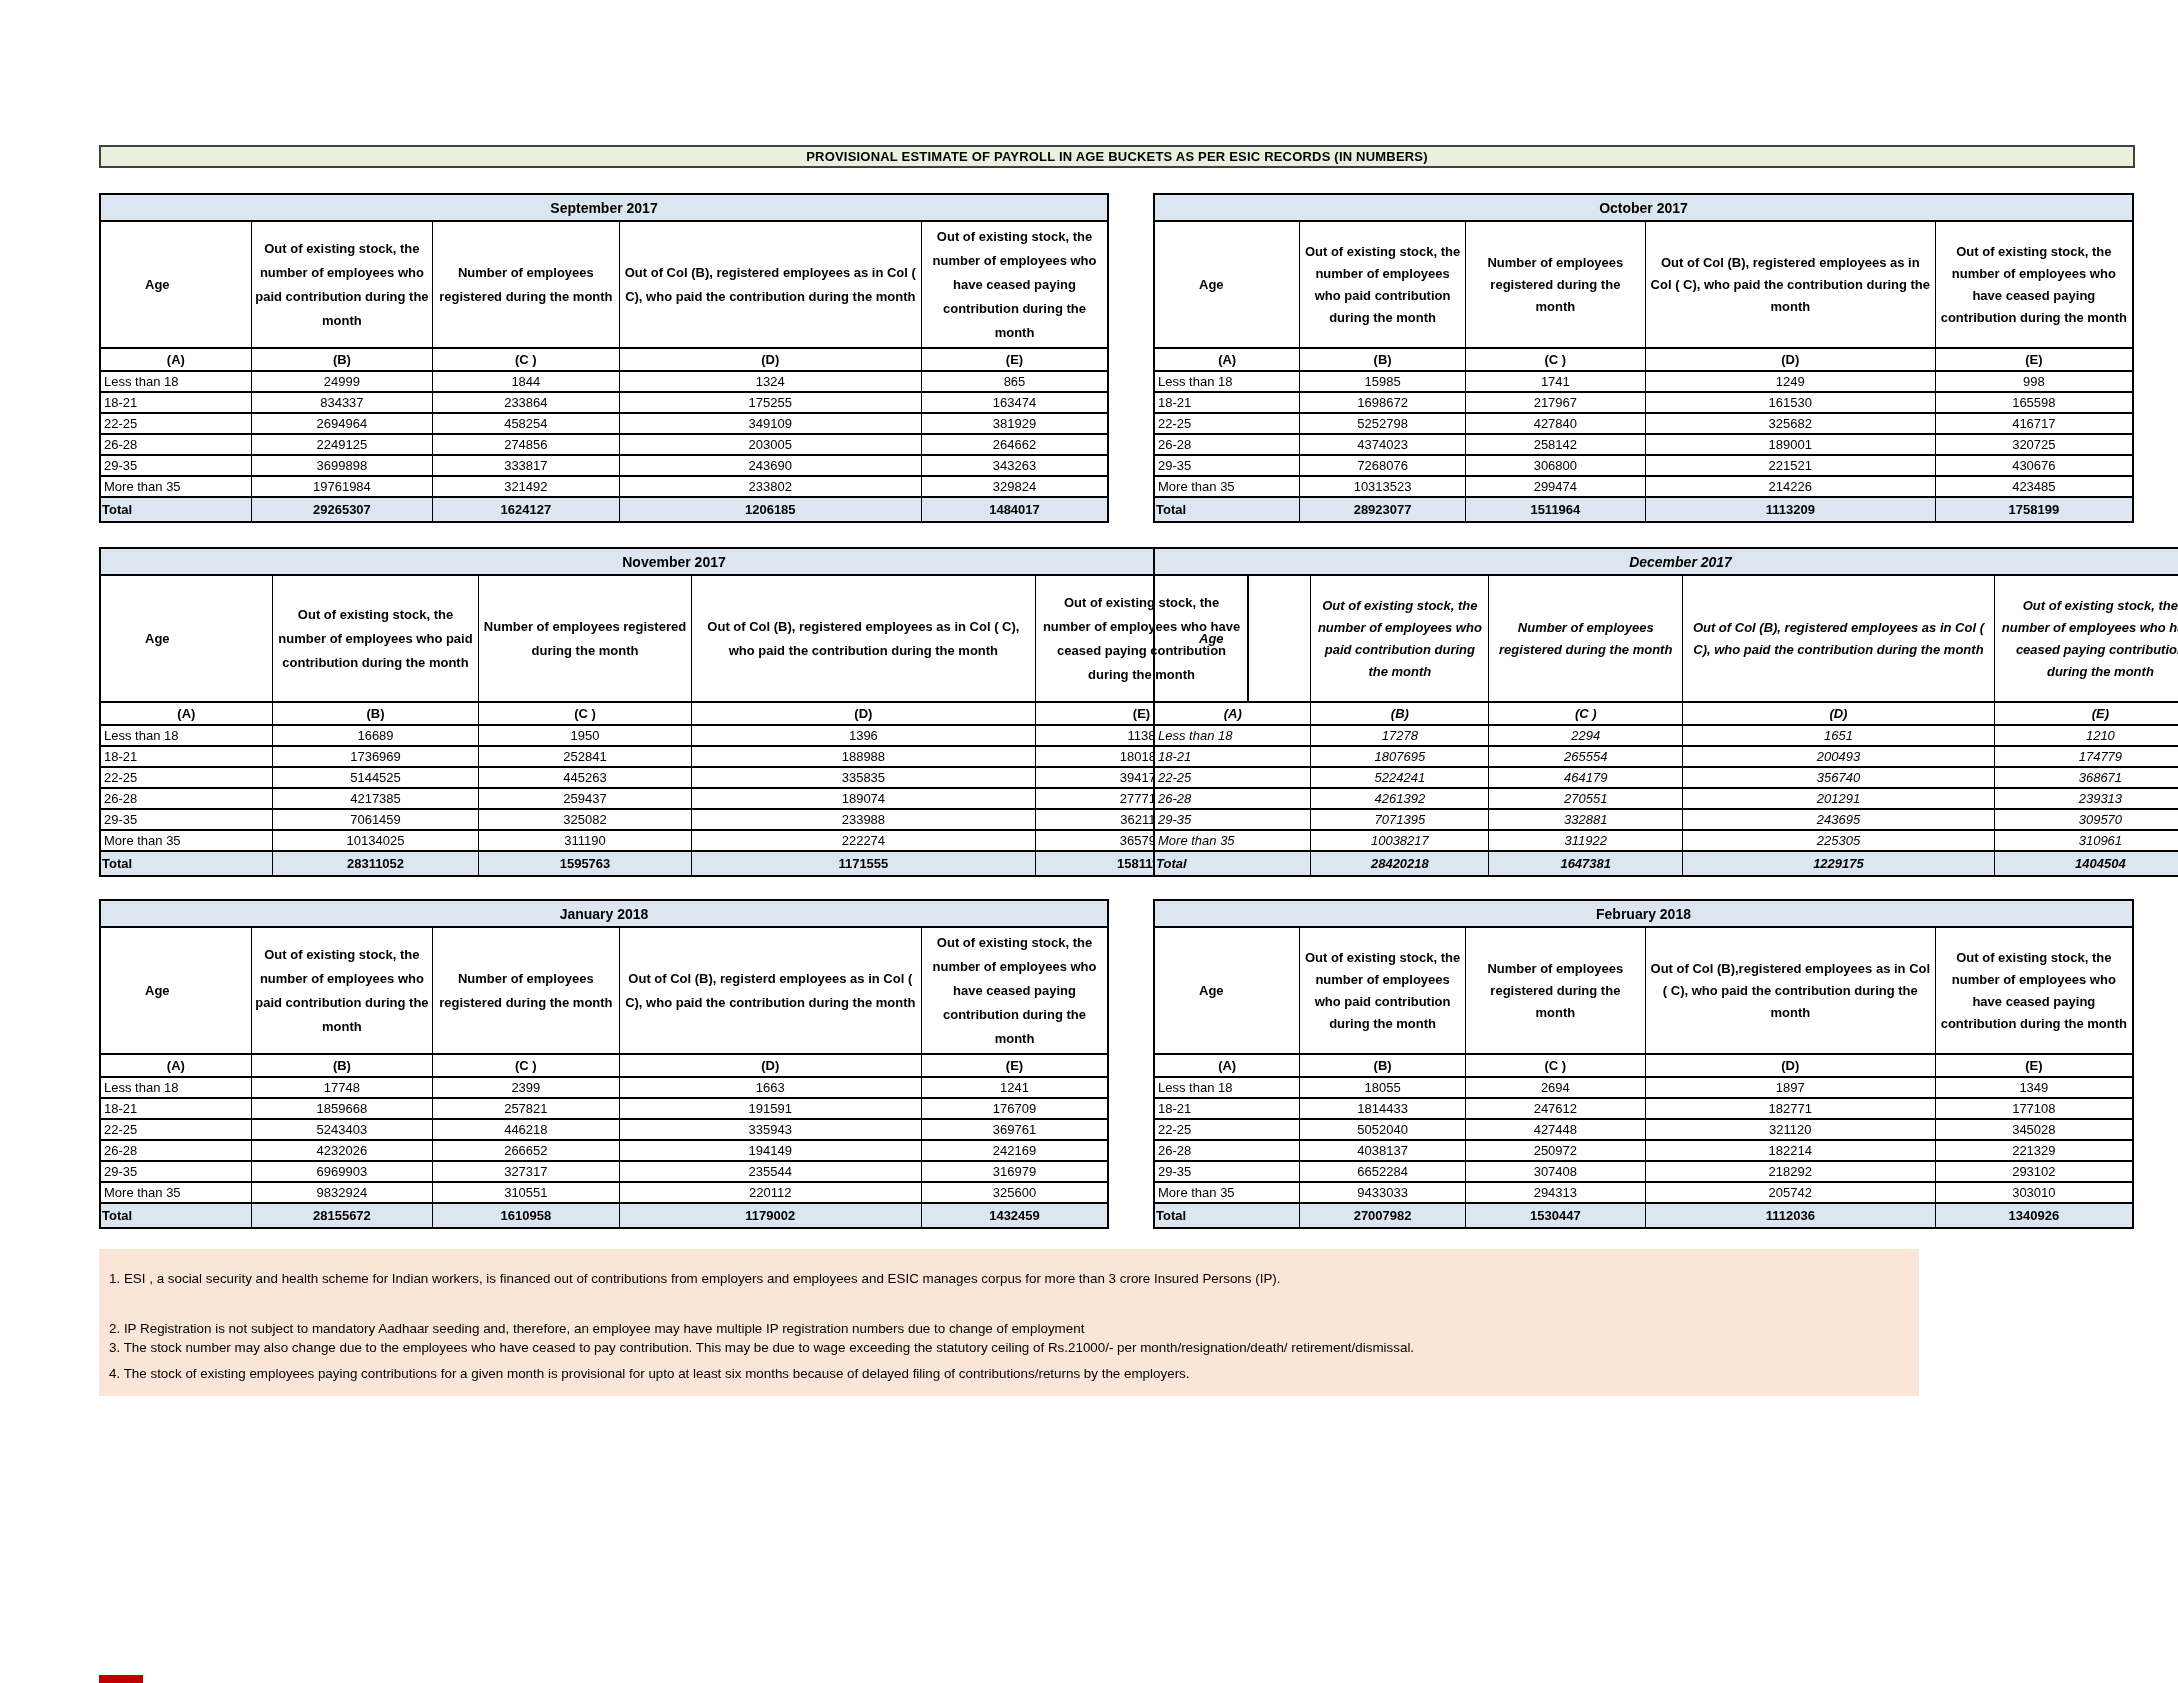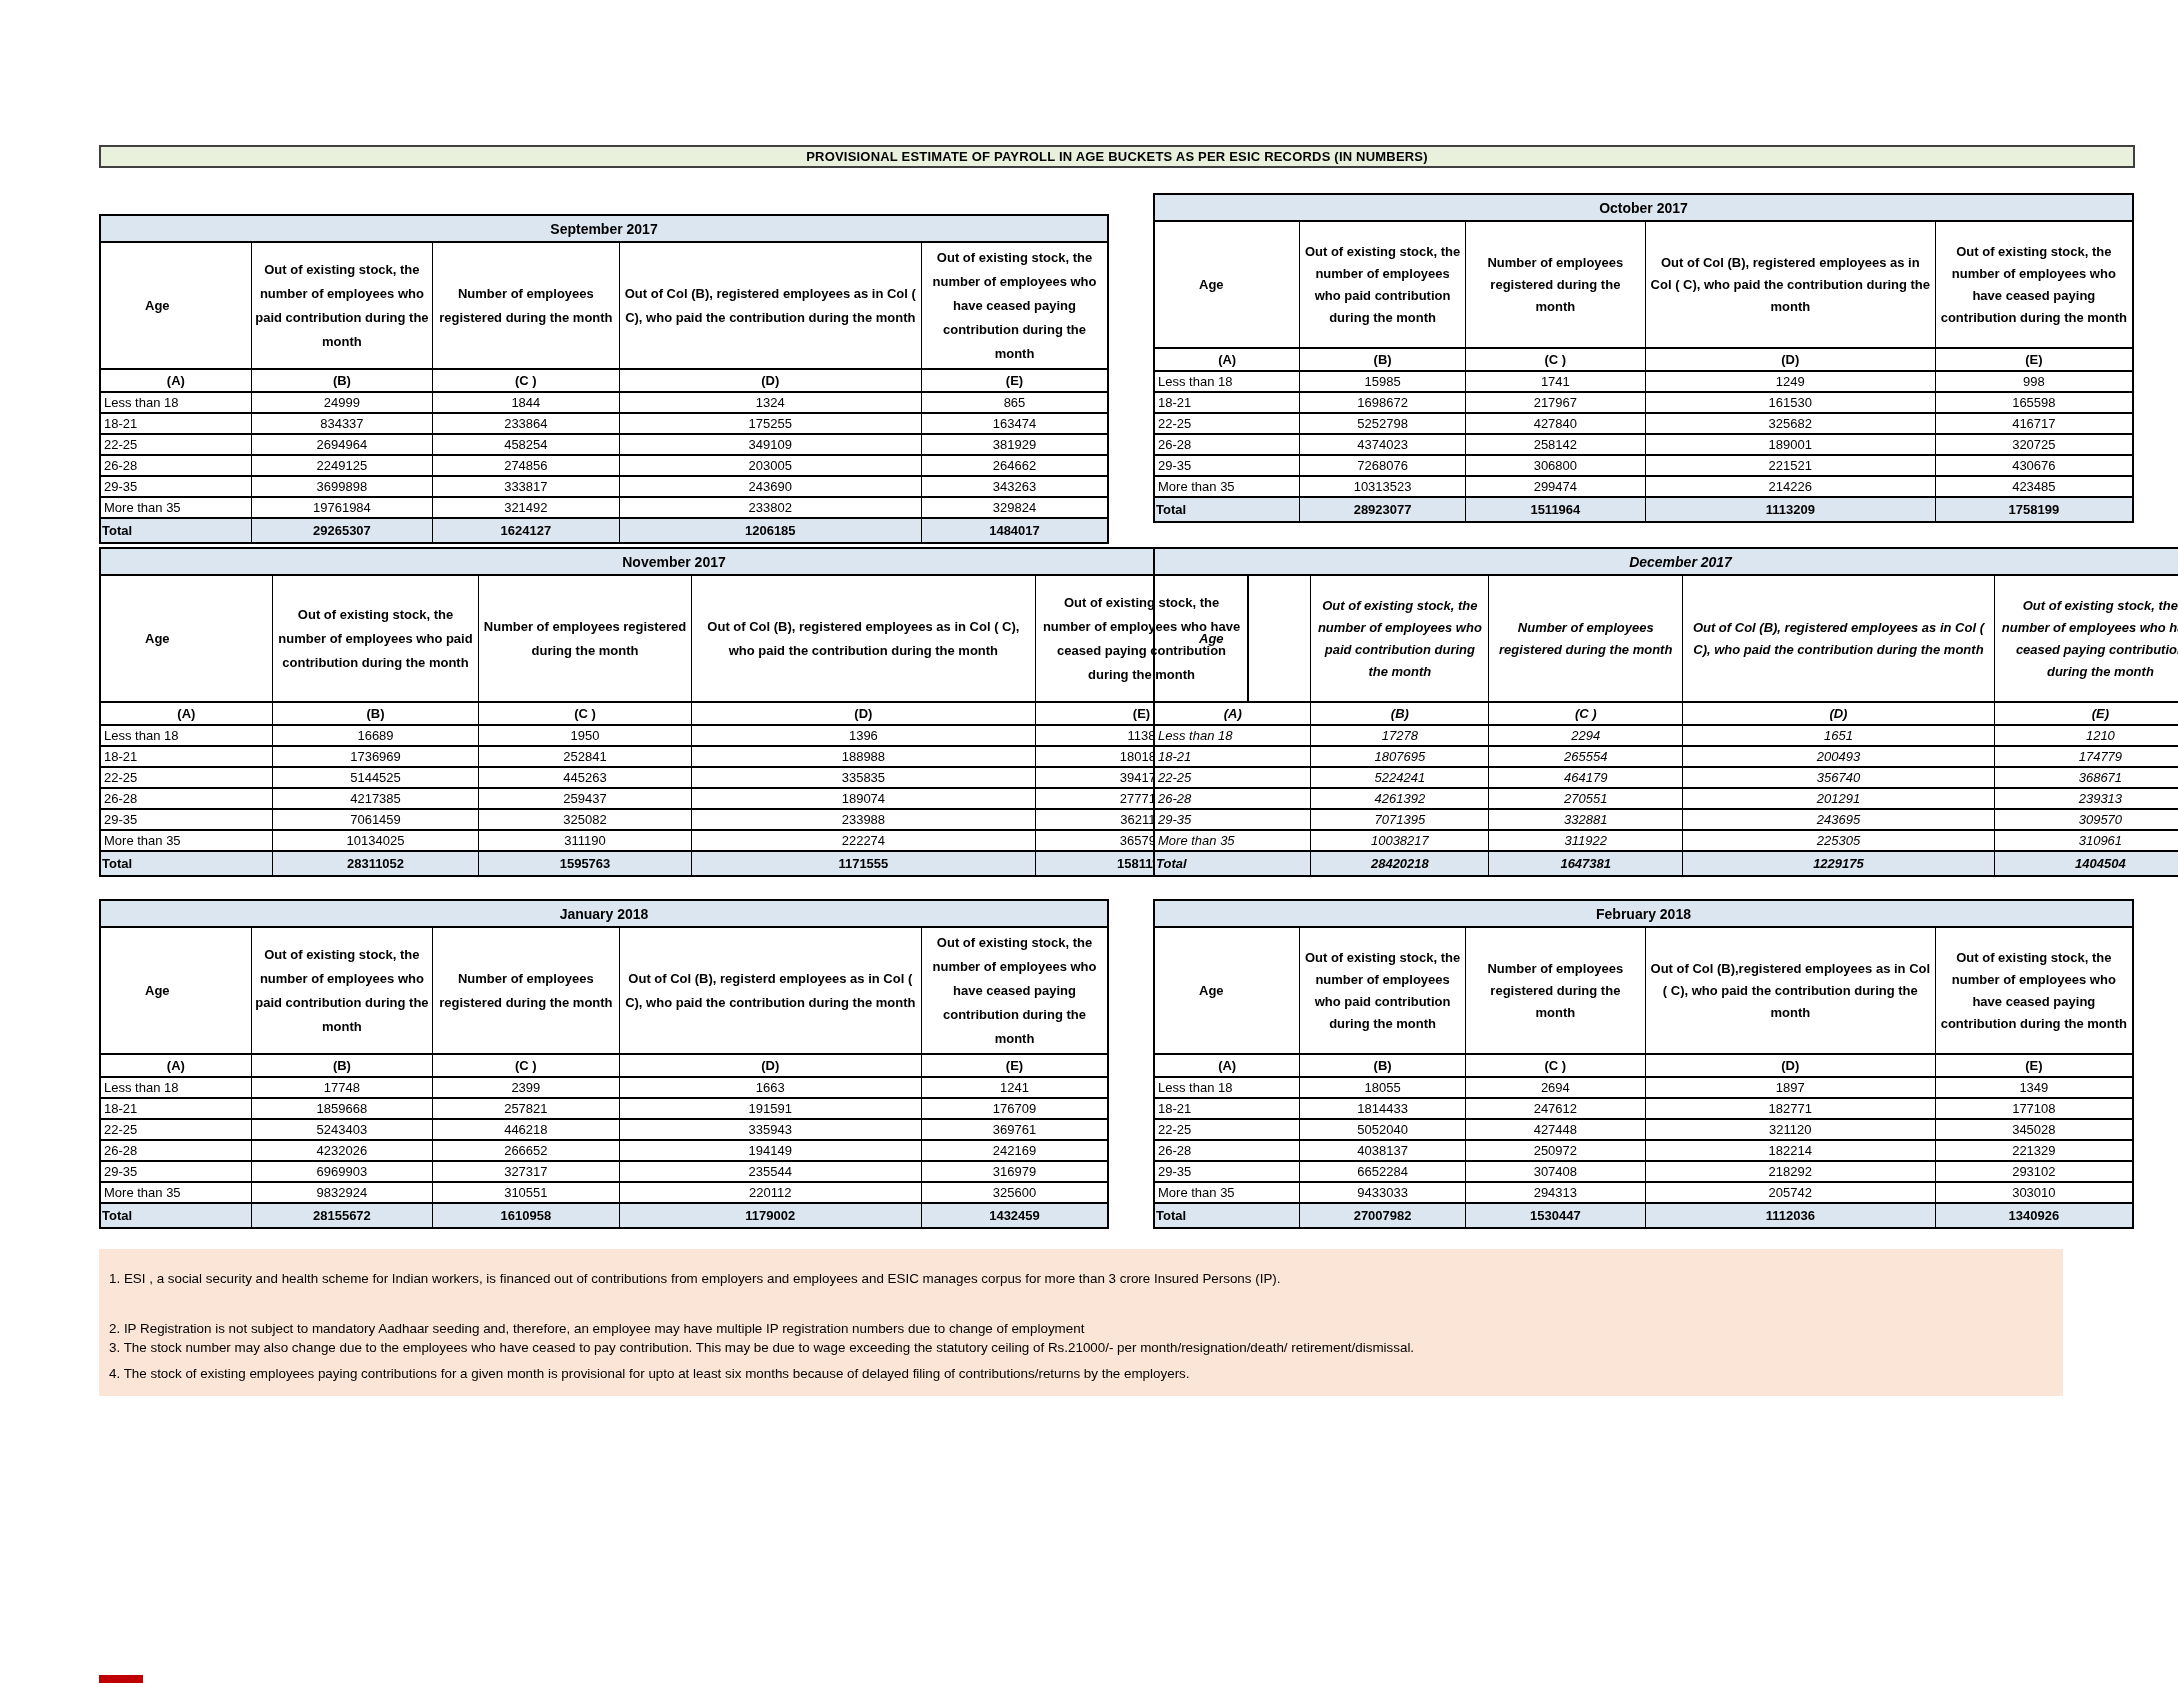--- a/index.html
+++ b/index.html
@@ -20,33 +20,33 @@
                vertical-align:middle;padding:0 3px;}
   .wrap-left  .desc-row th{line-height:24px;}
   .wrap-right .desc-row th{line-height:22px;}
   .desc-row th.age{text-align:left;padding-left:44px;}
   .letters-row th{height:19px;font-size:13px;font-weight:bold;text-align:center;background:#fff;}
   tbody td{height:19px;font-size:13px;text-align:center;padding:0 3px;background:#fff;}
   tbody td.age{text-align:left;}
   .total-row td{height:21px;background:#DCE6F1;font-weight:bold;font-size:13px;text-align:center;}
   .total-row td.age{text-align:left;}
 
-  .footnotes{position:absolute;left:99px;top:1249px;width:1964px;height:147px;
+  .footnotes{position:absolute;left:99px;top:1249px;width:1820px;height:147px;
              background:#FBE5D6;font-size:13.4px;}
   .footnotes p{position:absolute;left:10px;margin:0;white-space:nowrap;}
 
   .red-marker{position:absolute;left:99px;top:1675px;width:44px;height:8px;background:#C00000;}
 </style>
 </head>
 <body>
 
 <div class="page">
   <div class="title-bar">PROVISIONAL ESTIMATE OF PAYROLL IN AGE BUCKETS AS PER ESIC RECORDS (IN NUMBERS)</div>
   <div id="tables">
-      <div class="month-table-wrap wrap-left" style="left: 99px; top: 193px; width: 1010px; margin-top: 21px;">
+      <div class="month-table-wrap wrap-left" style="left: 99px; top: 193px; width: 1010px;">
         <table>
           <colgroup>
             <col style="width: 15%;">
             <col style="width: 18%;">
             <col style="width: 18.5%;">
             <col style="width: 30%;">
             <col style="width: 18.5%;">
           </colgroup>
           <thead>
             <tr class="month-row">

